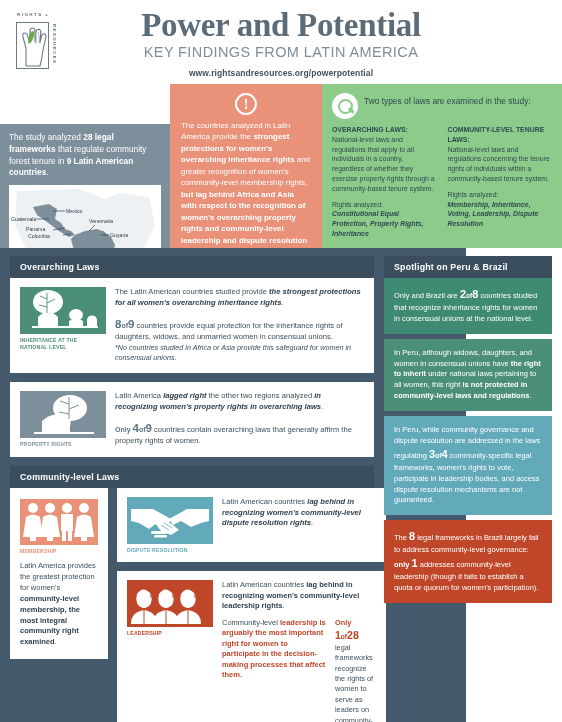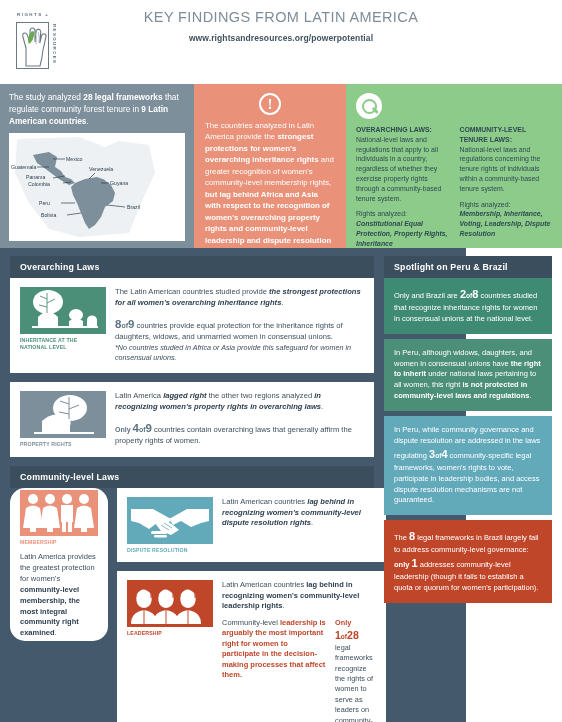--- a/index.html
+++ b/index.html
@@ -39,21 +39,21 @@
   .sub-title {
     font-size: 14.5px; color: #7f8d98; letter-spacing: 0.4px;
     margin-top: 1px; font-weight: 400;
   }
   .url {
     font-size: 8.5px; color: #41515d; font-weight: 700;
     margin-top: 8px; letter-spacing: 0.1px;
   }
   
   .top-row { display:flex; height: 164px; width: 562px; }
-  .panel-gray { width: 194px; background: #7d8f9b; padding: 8px 9px; }
+  .panel-gray { width: 170px; background: #7d8f9b; padding: 8px 9px; margin-top: 40px; }
   .panel-orange { width: 152px; background: #e99179; padding: 9px 11px; }
   .panel-green { flex: 1; background: #8ccb8a; padding: 9px 10px; }
 
   .gray-text { color:#ffffff; font-size:8.3px; line-height:1.42; }
   .gray-text b { font-weight:700; }
   .map-box {
     margin-top: 6px; background:#ffffff; height: 108px; position: relative;
     overflow:hidden;
   }
   .excl-icon {
@@ -122,21 +122,21 @@
   .sp1 { background:#3f8a72; }
   .sp2 { background:#4c8f78; }
   .sp3 { background:#62a9ba; }
   .sp4 { background:#c0462a; }
   .spot-gap { height:5px; }
 
   
   .comm-wrap { margin-top:9px; }
   .comm-row { display:flex; gap:9px; align-items:flex-start; }
   .card-membership {
-    background:#ffffff; padding:2px 10px; width:98px; flex:0 0 98px;border-radius:15px;
+    background:#ffffff; padding:11px 10px; width:98px; flex:0 0 98px;
   }
   .card-membership .icon-img { width:78px; height:46px; }
   .mem-txt { font-size:7.5px; line-height:1.45; color:#3d4f5c; margin-top:7px; }
   .mem-txt b { font-weight:700; color:#2f4150; }
   .comm-right { flex:1; }
   .card-dispute { background:#ffffff; padding:9px 10px; display:flex; gap:9px; }
   .card-leader { background:#ffffff; padding:9px 10px; margin-top:9px; display:flex; gap:9px; }
   .lead-cols { flex:1; }
   .lead-two { display:flex; gap:9px; margin-top:6px; }
   .lead-c1 { width:104px; flex:0 0 104px; font-size:7.5px; line-height:1.4; color:#c0462a; font-weight:700; }
@@ -157,20 +157,21 @@
     <div class="logo-word-side">RESOURCES</div>
     <div class="logo-frame"></div>
     <svg class="logo-hand" width="33" height="47" viewBox="0 0 33 47">
       <path d="M10 44 L10 26 Q8 19 7 15 Q6 11 9 11 Q11 11 12 15 L14 21 L14 9 Q14 6 16.5 6 Q19 6 19 9 L19 20 L20 10 Q20.2 7.2 22.5 7.4 Q25 7.6 24.7 10.4 L23.8 21 L25.5 14 Q26.2 11.4 28.4 12 Q30.5 12.6 29.9 15.2 L27 28 Q26 37 24 44 Z" fill="none" stroke="#6b7b86" stroke-width="1.1"></path>
       <path d="M16 9 Q11 14 12.5 22 Q18 19 18.5 10 Z" fill="#6aa84f"></path>
       <path d="M19 9 Q21 15 20 22" fill="none" stroke="#9aa8b2" stroke-width="0.8"></path>
       <path d="M22 10 Q24 15 23 21" fill="none" stroke="#9aa8b2" stroke-width="0.8"></path>
     </svg>
   </div>
   <div class="title-wrap">
+    <div class="main-title">Power and Potential</div>
     <div class="sub-title">KEY FINDINGS FROM LATIN AMERICA</div>
     <div class="url">www.rightsandresources.org/powerpotential</div>
   </div>
 </div>
 
 <div class="top-row">
 
   <div class="panel-gray">
     <div class="gray-text">
       <span>The study analyzed </span><b>28 legal frameworks</b><span> that regulate community forest tenure in </span><b>9 Latin American countries</b><span>.</span>
@@ -215,20 +216,21 @@
   <div class="panel-orange">
     <div class="excl-icon">!</div>
     <div class="orange-text">
       <span>The countries analyzed in Latin America provide the </span><b>strongest protections for women's overarching inheritance rights</b><span> and greater recognition of women's community-level membership rights, </span><b>but lag behind Africa and Asia with respect to the recognition of women's overarching property rights and community-level leadership and dispute resolution rights</b><span>.</span>
     </div>
   </div>
 
   <div class="panel-green">
     <div class="green-head">
       <div class="mag-icon"></div>
+      <div class="green-head-text">Two types of laws are examined in the study:</div>
     </div>
     <div class="green-cols">
       <div class="green-col">
         <span class="ttl">OVERARCHING LAWS:</span>
         <span>National-level laws and regulations that apply to all individuals in a country, regardless of whether they exercise property rights through a community-based tenure system.</span>
         <p>
           <span>Rights analyzed:</span><br>
           <span class="ital">Constitutional Equal Protection, Property Rights, Inheritance</span>
         </p>
       </div>

